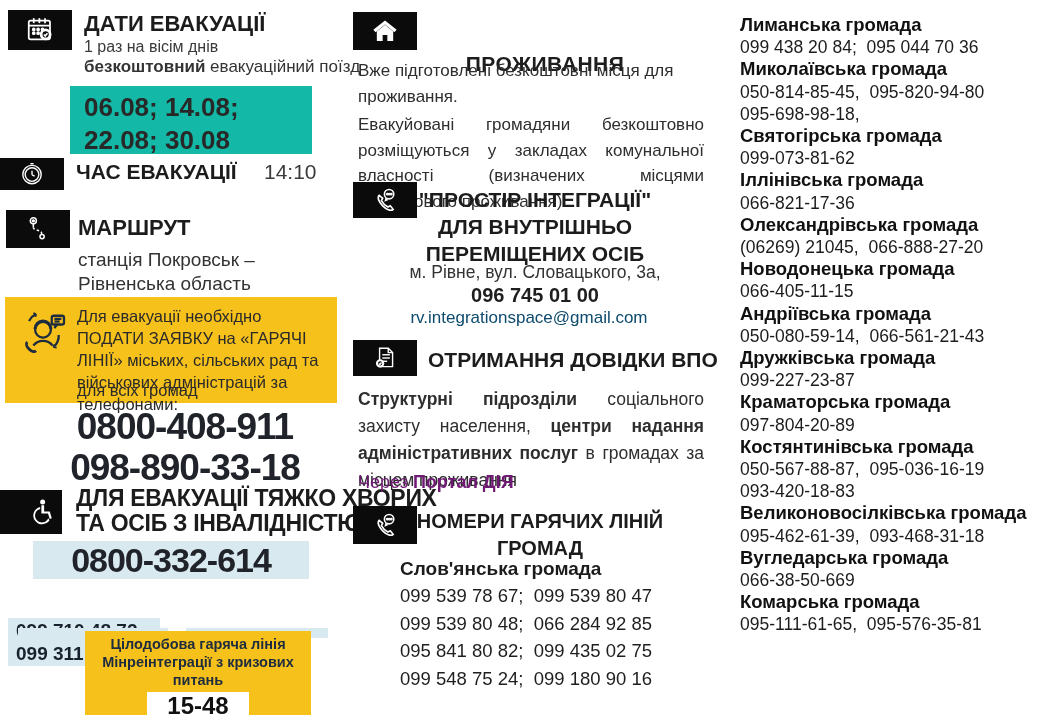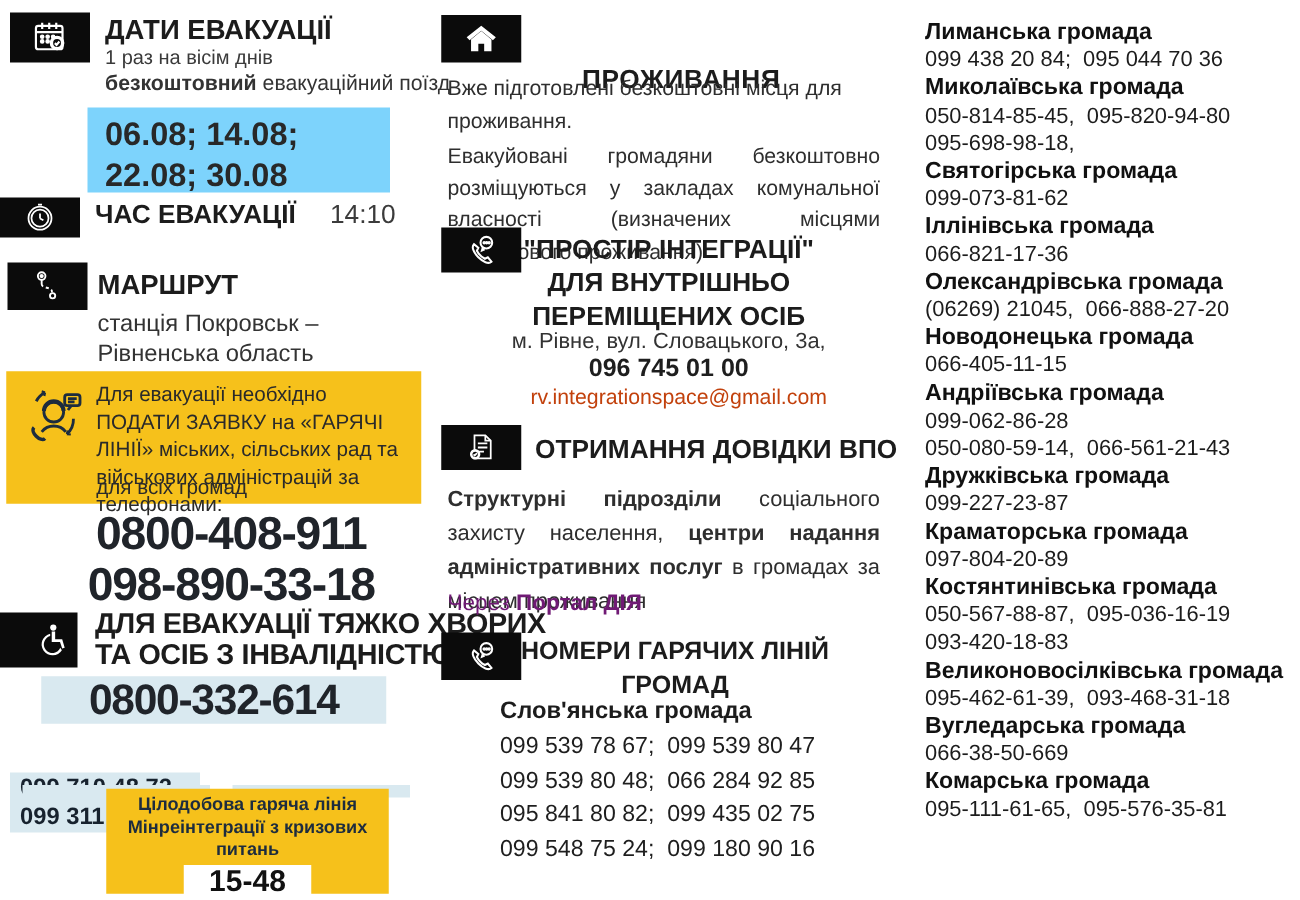--- a/index.html
+++ b/index.html
@@ -4,21 +4,21 @@
 <style>
   html,body{margin:0;padding:0;background:#fff;}
   .poster{position:relative;width:1040px;height:720px;background:#ffffff;
     font-family:"Liberation Sans",sans-serif;color:#222;overflow:hidden;}
   .abs{position:absolute;}
   .iconbox{position:absolute;background:#0b0b0b;display:flex;align-items:center;justify-content:center;}
   .yellow{background:#F6C11B;}
   .lblue{background:#D9E9F0;}
   .sec-title{font-weight:bold;color:#1c1c1c;}
   .big-num{font-weight:800;color:#20242a;text-align:center;letter-spacing:-1px;}
-  .dates-box{background:#7dd3fc;color:#282828;font-weight:800;font-size:26px;line-height:33px;
+  .dates-box{background:#14b8a6;color:#282828;font-weight:800;font-size:26px;line-height:33px;
     padding:5px 0 0 14px;letter-spacing:0;}
   .apply-text{font-size:16.5px;line-height:22px;color:#2a2a2a;}
   .navy{color:#1d2c3e;}
   .para{font-size:17px;line-height:25.5px;color:#2e2e2e;margin:0 0 3px 0;}
   .para.just{text-align:justify;}
   .center{text-align:center;}
   .comm-name{font-weight:bold;font-size:18.5px;line-height:22.2px;color:#111;}
   .comm-num{font-size:17.5px;line-height:22.2px;color:#1c1c1c;white-space:pre;}
   .mid-num{font-size:18.5px;line-height:27.5px;color:#1e1e1e;white-space:pre;}
   .pb-row{font-weight:bold;font-size:19px;line-height:23px;color:#17222e;padding-left:8px;white-space:pre;}
@@ -155,21 +155,21 @@
       <path d="M13 10.5 l-0.5 1.8 1.8-0.8"></path>
     </svg>
   </div>
   <div class="abs sec-title center" style="left:370px;top:186px;width:330px;font-size:21px;line-height:27px;">
     <div>"ПРОСТІР ІНТЕГРАЦІЇ"</div>
     <div>ДЛЯ ВНУТРІШНЬО</div>
     <div>ПЕРЕМІЩЕНИХ ОСІБ</div>
   </div>
   <div class="abs center" style="left:370px;top:262px;width:330px;font-size:17.5px;color:#333;">м. Рівне, вул. Словацького, 3а,</div>
   <div class="abs center" style="left:370px;top:284px;width:330px;font-size:20px;font-weight:800;color:#1e1e1e;">096 745 01 00</div>
-  <div class="abs center" style="left:378px;top:308px;width:330px;font-size:17px;color:#c2410c;">rv.integrationspace@gmail.com</div>
+  <div class="abs center" style="left:364px;top:308px;width:330px;font-size:17px;color:#0c4a6e;">rv.integrationspace@gmail.com</div>
 
   <div class="iconbox" style="left:353px;top:340px;width:64px;height:36px;">
     <svg width="26" height="26" viewBox="0 0 24 24" fill="none" stroke="#fff" stroke-width="1.3">
       <path d="M7 3 h8 l4 4 v13 h-12 z"></path>
       <path d="M15 3 v4 h4"></path>
       <line x1="9.5" y1="9" x2="16.5" y2="9"></line>
         <line x1="9.5" y1="12" x2="16.5" y2="12"></line>
         <line x1="9.5" y1="15" x2="14" y2="15"></line>
       <circle cx="7.5" cy="17" r="3.2" fill="#0b0b0b"></circle>
       <circle cx="7.5" cy="17" r="2.6"></circle>
@@ -210,21 +210,20 @@
       <div class="comm-num">095-698-98-18,</div>
       <div class="comm-name">Святогірська громада</div>
       <div class="comm-num">099-073-81-62</div>
       <div class="comm-name">Іллінівська громада</div>
       <div class="comm-num">066-821-17-36</div>
       <div class="comm-name">Олександрівська громада</div>
       <div class="comm-num">(06269) 21045,  066-888-27-20</div>
       <div class="comm-name">Новодонецька громада</div>
       <div class="comm-num">066-405-11-15</div>
       <div class="comm-name">Андріївська громада</div>
-      <div class="comm-num">099-062-86-28</div>
       <div class="comm-num">050-080-59-14,  066-561-21-43</div>
       <div class="comm-name">Дружківська громада</div>
       <div class="comm-num">099-227-23-87</div>
       <div class="comm-name">Краматорська громада</div>
       <div class="comm-num">097-804-20-89</div>
       <div class="comm-name">Костянтинівська громада</div>
       <div class="comm-num">050-567-88-87,  095-036-16-19</div>
       <div class="comm-num">093-420-18-83</div>
       <div class="comm-name">Великоновосілківська громада</div>
       <div class="comm-num">095-462-61-39,  093-468-31-18</div>

